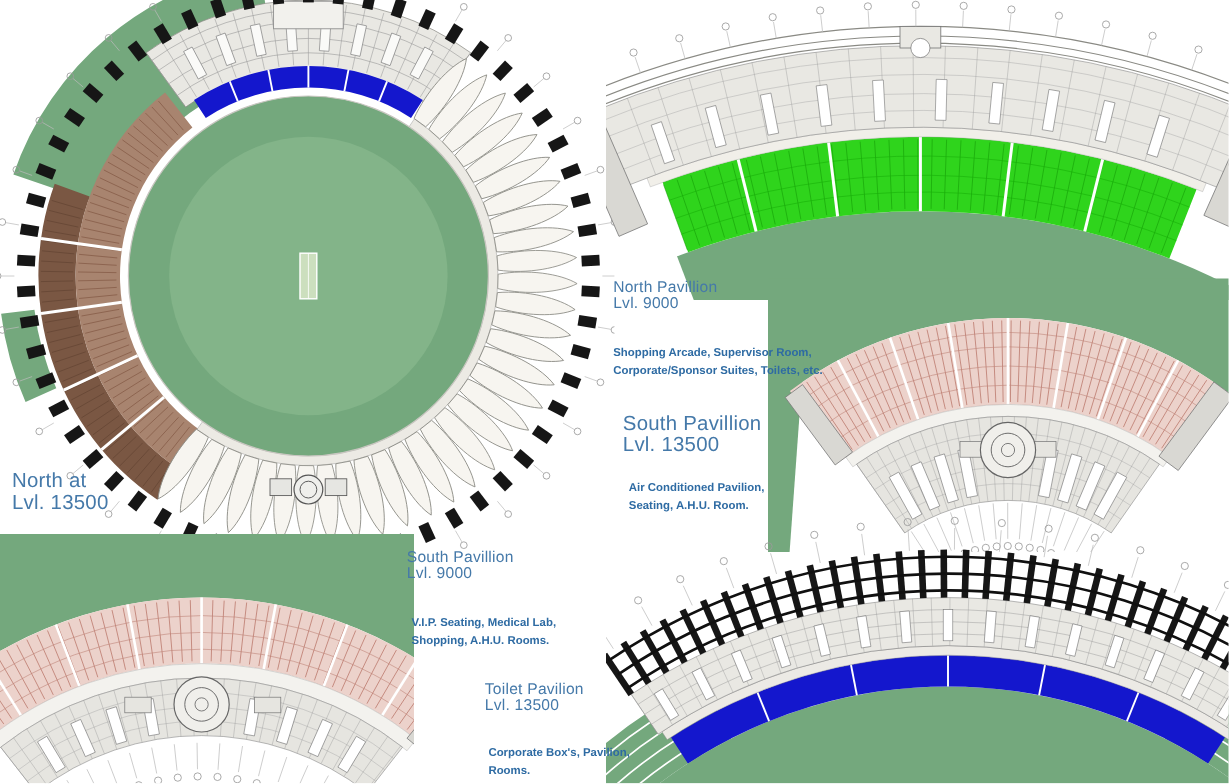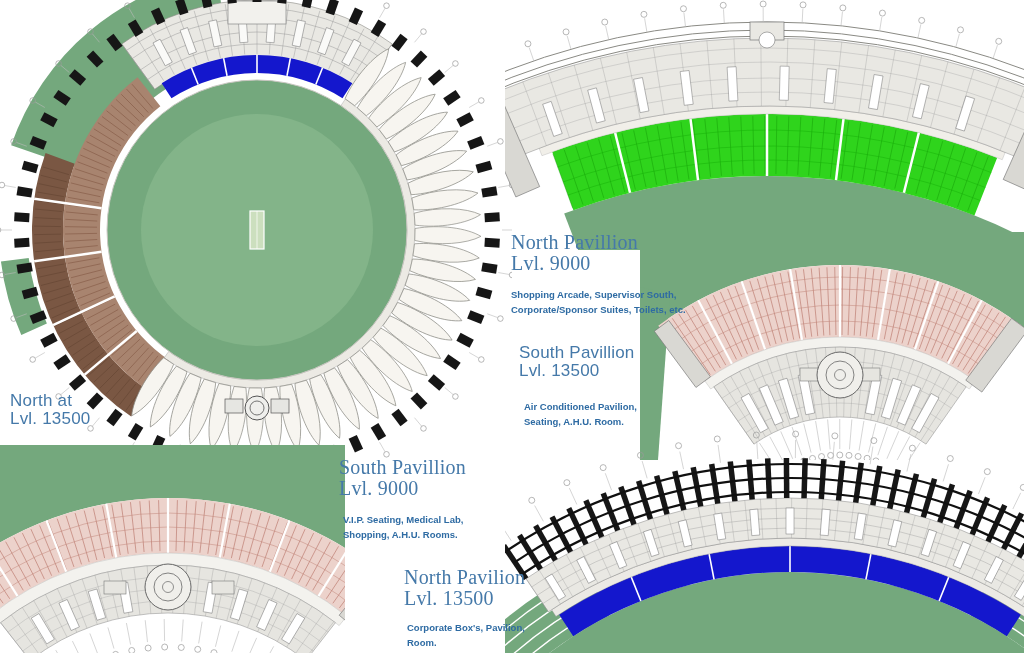--- a/index.html
+++ b/index.html
@@ -2,21 +2,21 @@
 <html><head>
 <meta charset="utf-8">
 <style>
   html,body{margin:0;padding:0;background:#fff;}
   #sheet{position:relative;width:1024px;height:653px;background:#fff;overflow:hidden;
          font-family:"Liberation Sans",sans-serif;}
   .abs{position:absolute;}
   svg{position:absolute;overflow:hidden;}
   .title{color:#4579a9;line-height:1.06;letter-spacing:.2px;z-index:5;}
   .title.big{font-size:17px;}
-  .title.med{font-size:20px;font-family:Liberation Serif, serif;}
+  .title.med{font-size:13px;}
   .desc{color:#2e6ba3;font-size:9.5px;font-weight:bold;line-height:1.6;z-index:5;}
 </style>
 </head>
 <body>
 
 <div id="sheet">
 
   <svg id="svg-main" style="left:0;top:0" width="512" height="470" viewBox="0 0 512 470">
       <g>
         <path d="M11.165170344177596,145.35227984113936 A260,260 0 0 1 216.3270390895399,-26.79896855473578 L230.71900987324116,64.06835878001687 A168,168 0 0 0 98.15287929931475,175.30455005119774 Z" fill="#74a87d" stroke="none" stroke-width="0"></path>
@@ -954,21 +954,21 @@
   <div class="abs title big" style="left:10px;top:392px">
     <div>North at</div>
     <div>Lvl. 13500</div>
   </div>
 
   <div class="abs title med" style="left:511px;top:232px">
     <div>North Pavillion</div>
     <div>Lvl. 9000</div>
   </div>
   <div class="abs desc" style="left:511px;top:287px">
-    <div>Shopping Arcade, Supervisor South,</div>
+    <div>Shopping Arcade, Supervisor Room,</div>
     <div>Corporate/Sponsor Suites, Toilets, etc.</div>
   </div>
 
   <div class="abs title big" style="left:519px;top:344px">
     <div>South Pavillion</div>
     <div>Lvl. 13500</div>
   </div>
   <div class="abs desc" style="left:524px;top:399px">
     <div>Air Conditioned Pavilion,</div>
     <div>Seating, A.H.U. Room.</div>
@@ -977,21 +977,21 @@
   <div class="abs title med" style="left:339px;top:457px">
     <div>South Pavillion</div>
     <div>Lvl. 9000</div>
   </div>
   <div class="abs desc" style="left:343px;top:512px">
     <div>V.I.P. Seating, Medical Lab,</div>
     <div>Shopping, A.H.U. Rooms.</div>
   </div>
 
   <div class="abs title med" style="left:404px;top:567px">
-    <div>North Pavilion</div>
+    <div>Toilet Pavilion</div>
     <div>Lvl. 13500</div>
   </div>
   <div class="abs desc" style="left:407px;top:620px">
     <div>Corporate Box's, Pavilion,</div>
-    <div>Room.</div>
+    <div>Rooms.</div>
   </div>
 
 </div>
 
 </body></html>

